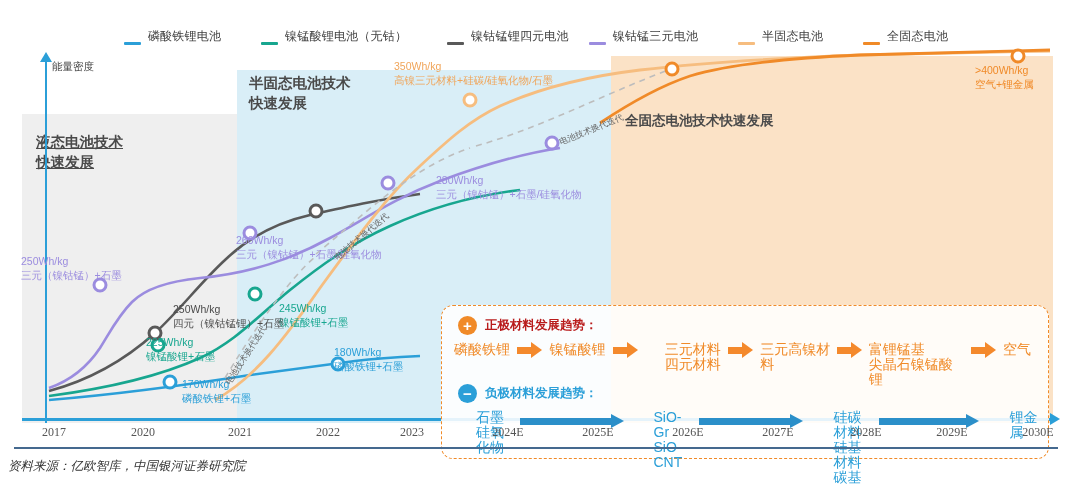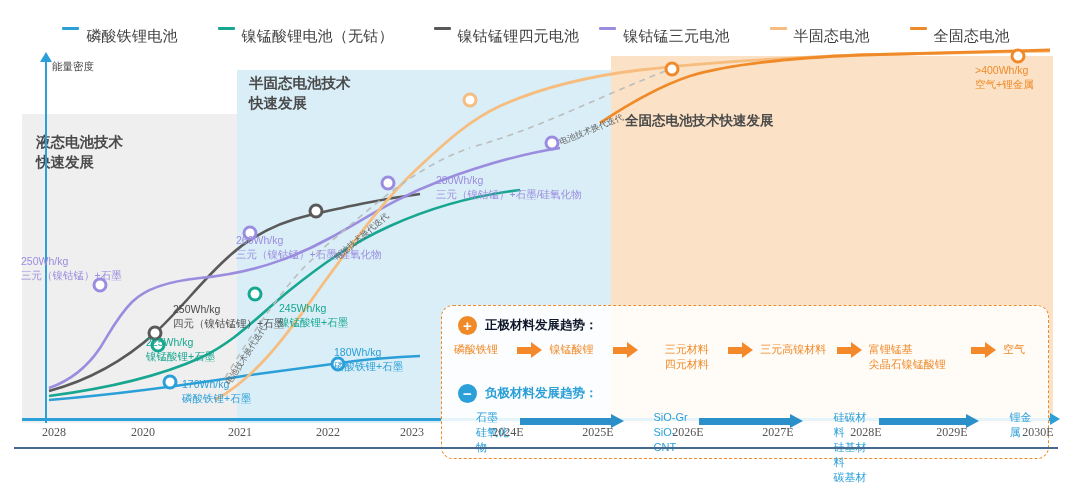--- a/index.html
+++ b/index.html
@@ -6,36 +6,36 @@
   body{
     font-family:"Liberation Sans","DejaVu Sans",sans-serif;
     width:1072px;height:484px;position:relative;overflow:hidden;
     color:#333;
   }
   #root{position:relative;width:1072px;height:484px;}
 
   
   .legend{position:absolute;left:0;top:24px;width:1072px;height:24px;
           display:flex;align-items:center;justify-content:center;gap:0;}
-  .legend-item{display:flex;align-items:flex-start;font-size:15px;color:#3f3f3f;
+  .legend-item{display:flex;align-items:flex-end;font-size:12px;color:#3f3f3f;
                white-space:nowrap;}
   .legend-swatch{display:inline-block;width:17px;height:3px;border-radius:1px;margin-right:7px;}
   .legend-label{letter-spacing:.2px;}
 
   
   .plot{position:absolute;left:0;top:48px;width:1072px;height:375px;}
 
   .band{position:absolute;top:0;}
   .band-liquid{left:22px;top:66px;width:215px;height:309px;background:#efefef;}
   .band-semi{left:237px;top:22px;width:374px;height:353px;background:#d9eef7;}
   .band-solid{left:611px;top:8px;width:442px;height:367px;background:#fbe2c6;}
 
   .band-title{position:absolute;font-size:14.5px;font-weight:bold;color:#4a4a4a;
               line-height:20px;white-space:pre-line;}
-  .t-liquid{left:36px;top:84px;}
+  .t-liquid{left:36px;top:84px;text-decoration:underline;}
   .t-semi{left:249px;top:25px;}
   .t-solid{left:625px;top:63px;font-size:13.5px;}
 
   
   .y-axis{position:absolute;left:45px;top:12px;width:2px;height:363px;background:#2b9fd8;}
   .y-arrow{position:absolute;left:40px;top:4px;width:0;height:0;
            border-left:6px solid transparent;border-right:6px solid transparent;
            border-bottom:10px solid #2b9fd8;}
   .y-label{position:absolute;left:52px;top:12px;font-size:10.5px;color:#3f3f3f;}
 
@@ -66,25 +66,25 @@
   .infobox{position:absolute;left:441px;top:257px;width:608px;height:154px;
            border:1.6px dashed #f08a28;border-radius:12px;background:rgba(255,255,255,.88);
            box-sizing:border-box;}
   .ib-head{display:flex;align-items:center;gap:8px;}
   .ib-badge{width:19px;height:19px;border-radius:50%;color:#fff;font-size:15px;
             font-weight:bold;display:flex;align-items:center;justify-content:center;
             line-height:1;}
   .ib-badge.plus{background:#f08a28;}
   .ib-badge.minus{background:#2b9fd8;}
   .ib-title{font-size:12.5px;font-weight:bold;}
-  .ib-title.pos{color:#0f172a;text-align:center;}
+  .ib-title.pos{color:#b91c1c;text-align:center;}
   .ib-title.neg{color:#2b9fd8;}
 
   .chain{display:flex;align-items:flex-start;}
-  .chain-node{font-size:11px;line-height:15px;white-space:pre-line;}
+  .chain-node{font-size:14px;line-height:15px;white-space:pre-line;}
   .chain-node.pos{color:#f08a28;}
   .chain-node.neg{color:#2b9fd8;margin-left:22px;}
 
   .arrow-fat{position:relative;width:26px;height:16px;flex:0 0 auto;}
   .arrow-fat::before{content:"";position:absolute;left:0;top:5px;width:15px;height:7px;background:#f4892c;}
   .arrow-fat::after{content:"";position:absolute;left:14px;top:0;width:0;height:0;
     border-top:8px solid transparent;border-bottom:8px solid transparent;border-left:11px solid #f4892c;}
   .arrow-long{position:relative;height:14px;flex:0 0 auto;}
   .arrow-long::before{content:"";position:absolute;left:0;top:4px;right:12px;height:7px;background:#2b8fc9;}
   .arrow-long::after{content:"";position:absolute;right:0;top:0;width:0;height:0;
@@ -203,20 +203,22 @@
     <div class="vlabel" style="left:173px;top:255px;color:#4a4a4a;">250Wh/kg
 四元（镍钴锰锂）+石墨</div>
 
     <div class="vlabel" style="left:21px;top:207px;color:#9b8cdf;">250Wh/kg
 三元（镍钴锰）+石墨</div>
     <div class="vlabel" style="left:236px;top:186px;color:#9b8cdf;">260Wh/kg
 三元（镍钴锰）+石墨/硅氧化物</div>
     <div class="vlabel" style="left:436px;top:126px;color:#9b8cdf;">280Wh/kg
 三元（镍钴锰）+石墨/硅氧化物</div>
 
+    <div class="vlabel" style="left:394px;top:12px;color:#f0a55a;">350Wh/kg
+高镍三元材料+硅碳/硅氧化物/石墨</div>
 
     <div class="vlabel" style="left:975px;top:16px;color:#f08a28;">&gt;400Wh/kg
 空气+锂金属</div>
 
     <div class="diag" style="left:228px;top:330px;transform:rotate(-57deg);">电池技术换代迭代</div>
     <div class="diag" style="left:336px;top:205px;transform:rotate(-40deg);">电池技术换代迭代</div>
     <div class="diag" style="left:560px;top:89px;transform:rotate(-22deg);">电池技术换代迭代</div>
 
     <div class="infobox">
 
@@ -257,30 +259,31 @@
 硅基材料
 碳基材料</div>
         <div class="arrow-long" style="width:100px;margin:4px 8px 0 8px;"></div>
         <div class="chain-node neg" style="width:50px;">锂金属</div>
       </div>
 
     </div>
   </div>
 
   <div class="xticks">
-    <div class="xtick" style="left:54px;">2028</div>
+    <div class="xtick" style="left:54px;">2017</div>
     <div class="xtick" style="left:143px;">2020</div>
     <div class="xtick" style="left:240px;">2021</div>
     <div class="xtick" style="left:328px;">2022</div>
     <div class="xtick" style="left:412px;">2023</div>
     <div class="xtick" style="left:508px;">2024E</div>
     <div class="xtick" style="left:598px;">2025E</div>
     <div class="xtick" style="left:688px;">2026E</div>
     <div class="xtick" style="left:778px;">2027E</div>
     <div class="xtick" style="left:866px;">2028E</div>
     <div class="xtick" style="left:952px;">2029E</div>
     <div class="xtick" style="left:1038px;">2030E</div>
   </div>
 
 
   <div class="baseline"></div>
+  <div class="source">资料来源：亿欧智库，中国银河证券研究院</div>
 
 </div>
 
 </body></html>

